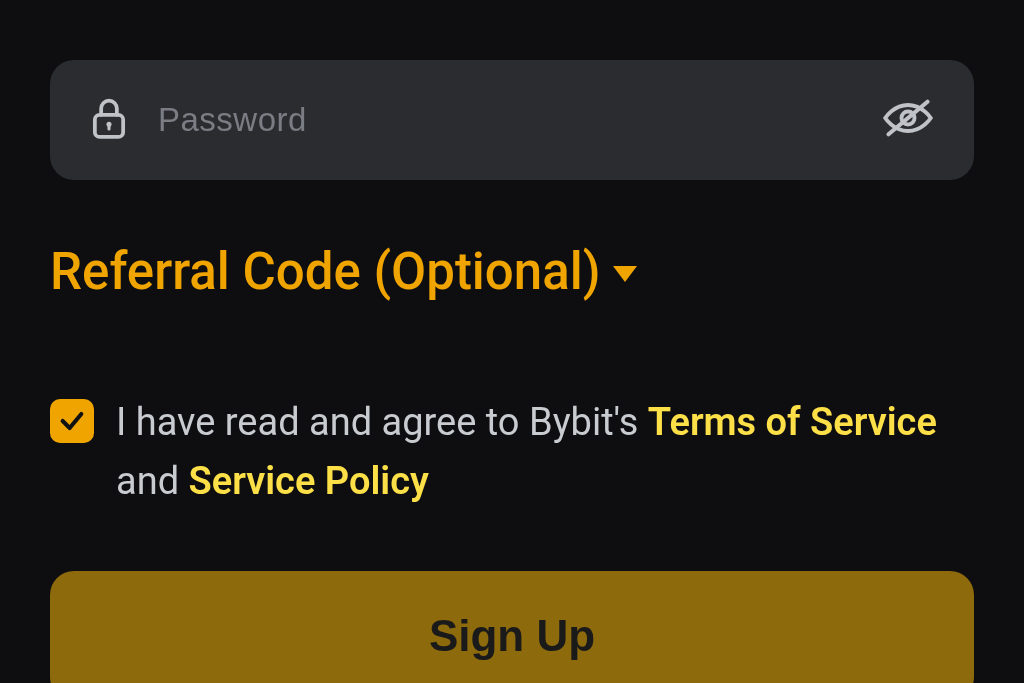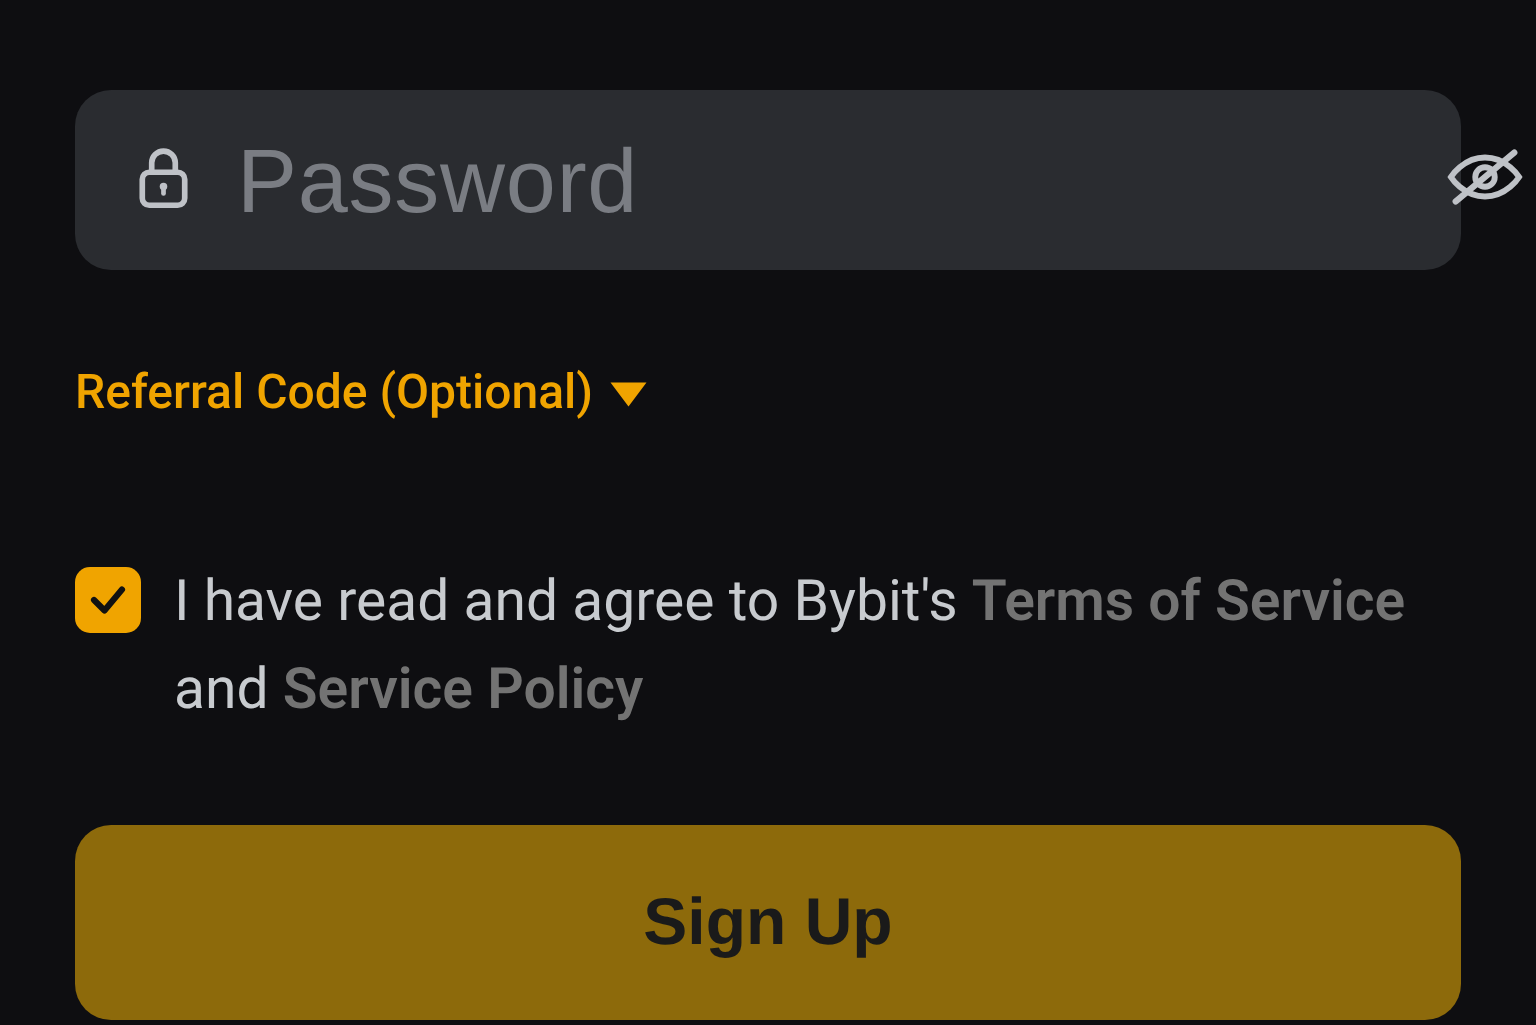--- a/index.html
+++ b/index.html
@@ -25,42 +25,42 @@
     background:#2a2c30;
     border-radius:24px;
     padding:0 40px;
     gap:28px;
   }
   .pw-input{
     flex:1 1 auto;
     background:transparent;
     border:none;
     outline:none;
-    font-size:60px;
+    font-size:33px;
     color:#e8e8e8;
     letter-spacing:0.5px;
   }
   .pw-input::placeholder{
     color:#7a7d83;
   }
   .icon-stroke{
     stroke:#bfc2c7;
   }
 
   
   .referral{
     display:flex;
     align-items:center;
     gap:12px;
     margin-top:62px;
     cursor:pointer;
   }
   .referral-label{
     color:#f0a400;
-    font-size:32px;
+    font-size:51px;
     font-weight:500;
   }
   .chev-down{
     width:0;height:0;
     border-left:12px solid transparent;
     border-right:12px solid transparent;
     border-top:16px solid #f0a400;
     margin-top:4px;
   }
 
@@ -83,21 +83,21 @@
     cursor:pointer;
   }
   .checkbox svg{display:block;}
   .agree-text{
     font-size:38px;
     line-height:1.55;
     color:#c8cbcf;
     font-weight:400;
   }
   .link{
-    color:#737373;
+    color:#fde047;
     font-weight:600;
   }
 
   
   .signup{
     margin-top:60px;
     height:130px;
     width:100%;
     border:none;
     border-radius:24px;

